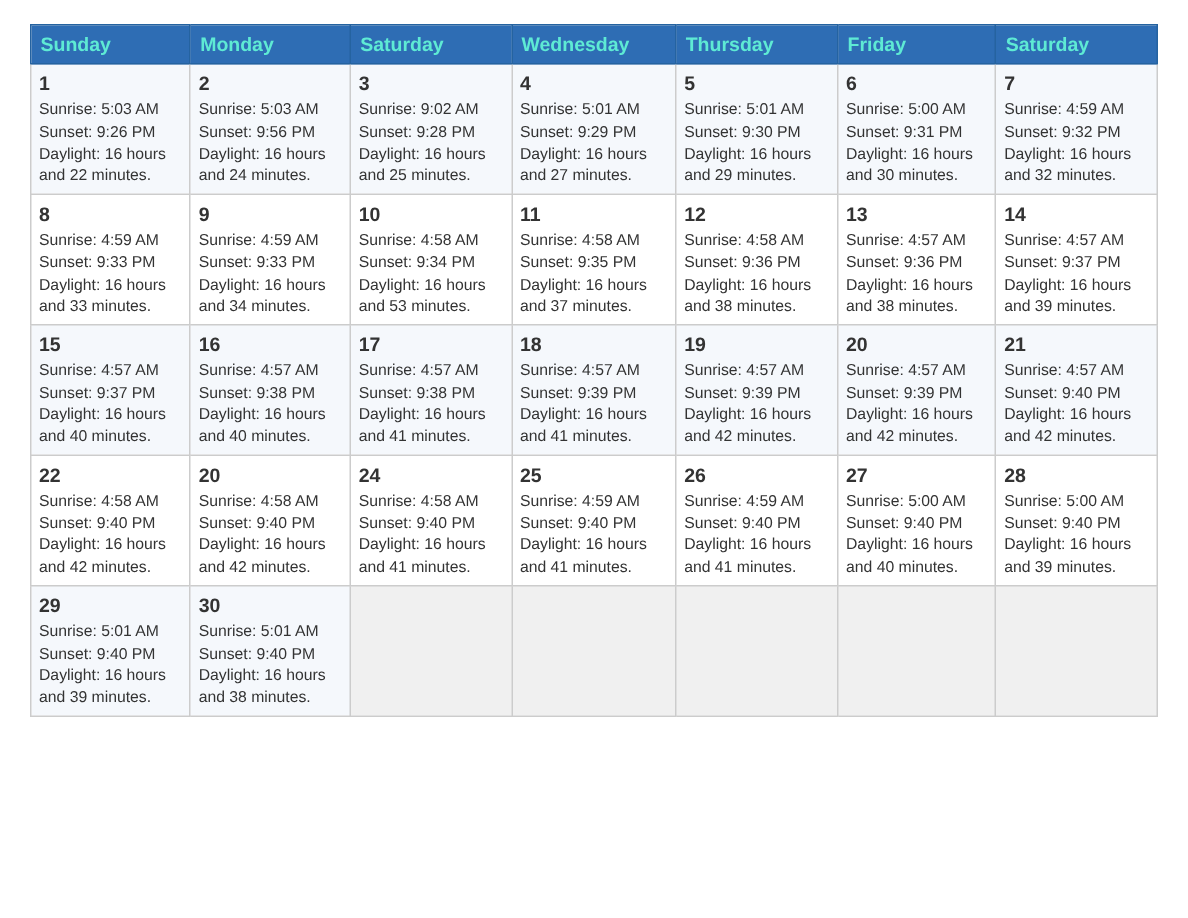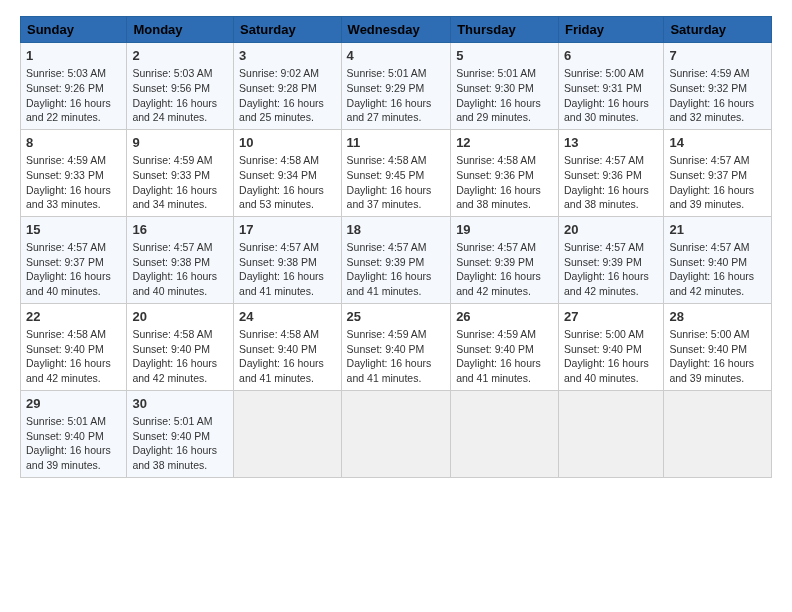--- a/index.html
+++ b/index.html
@@ -53,21 +53,21 @@
       font-size: 14px;
       color: #555;
     }
     .calendar {
       width: 100%;
       border-collapse: collapse;
       font-size: 11px;
     }
     .calendar thead tr th {
       background-color: #2e6db4;
-      color: #000000;
+      color: #5eead4;
       padding: 5px 6px;
       text-align: left;
       font-size: 13px;
       font-weight: bold;
       border: 1px solid #2563a0;
     }
     .calendar tbody tr td {
       border: 1px solid #ccc;
       vertical-align: top;
       padding: 4px 5px;
@@ -118,21 +118,21 @@
           <td><span class="day-num">3</span><span>Sunrise: 9:02 AM</span><br><span>Sunset: 9:28 PM</span><br><span>Daylight: 16 hours and 25 minutes.</span></td>
           <td><span class="day-num">4</span><span>Sunrise: 5:01 AM</span><br><span>Sunset: 9:29 PM</span><br><span>Daylight: 16 hours and 27 minutes.</span></td>
           <td><span class="day-num">5</span><span>Sunrise: 5:01 AM</span><br><span>Sunset: 9:30 PM</span><br><span>Daylight: 16 hours and 29 minutes.</span></td>
           <td><span class="day-num">6</span><span>Sunrise: 5:00 AM</span><br><span>Sunset: 9:31 PM</span><br><span>Daylight: 16 hours and 30 minutes.</span></td>
           <td><span class="day-num">7</span><span>Sunrise: 4:59 AM</span><br><span>Sunset: 9:32 PM</span><br><span>Daylight: 16 hours and 32 minutes.</span></td>
         </tr>
         <tr>
           <td><span class="day-num">8</span><span>Sunrise: 4:59 AM</span><br><span>Sunset: 9:33 PM</span><br><span>Daylight: 16 hours and 33 minutes.</span></td>
           <td><span class="day-num">9</span><span>Sunrise: 4:59 AM</span><br><span>Sunset: 9:33 PM</span><br><span>Daylight: 16 hours and 34 minutes.</span></td>
           <td><span class="day-num">10</span><span>Sunrise: 4:58 AM</span><br><span>Sunset: 9:34 PM</span><br><span>Daylight: 16 hours and 53 minutes.</span></td>
-          <td><span class="day-num">11</span><span>Sunrise: 4:58 AM</span><br><span>Sunset: 9:45 PM</span><br><span>Daylight: 16 hours and 37 minutes.</span></td>
+          <td><span class="day-num">11</span><span>Sunrise: 4:58 AM</span><br><span>Sunset: 9:35 PM</span><br><span>Daylight: 16 hours and 37 minutes.</span></td>
           <td><span class="day-num">12</span><span>Sunrise: 4:58 AM</span><br><span>Sunset: 9:36 PM</span><br><span>Daylight: 16 hours and 38 minutes.</span></td>
           <td><span class="day-num">13</span><span>Sunrise: 4:57 AM</span><br><span>Sunset: 9:36 PM</span><br><span>Daylight: 16 hours and 38 minutes.</span></td>
           <td><span class="day-num">14</span><span>Sunrise: 4:57 AM</span><br><span>Sunset: 9:37 PM</span><br><span>Daylight: 16 hours and 39 minutes.</span></td>
         </tr>
         <tr>
           <td><span class="day-num">15</span><span>Sunrise: 4:57 AM</span><br><span>Sunset: 9:37 PM</span><br><span>Daylight: 16 hours and 40 minutes.</span></td>
           <td><span class="day-num">16</span><span>Sunrise: 4:57 AM</span><br><span>Sunset: 9:38 PM</span><br><span>Daylight: 16 hours and 40 minutes.</span></td>
           <td><span class="day-num">17</span><span>Sunrise: 4:57 AM</span><br><span>Sunset: 9:38 PM</span><br><span>Daylight: 16 hours and 41 minutes.</span></td>
           <td><span class="day-num">18</span><span>Sunrise: 4:57 AM</span><br><span>Sunset: 9:39 PM</span><br><span>Daylight: 16 hours and 41 minutes.</span></td>
           <td><span class="day-num">19</span><span>Sunrise: 4:57 AM</span><br><span>Sunset: 9:39 PM</span><br><span>Daylight: 16 hours and 42 minutes.</span></td>

